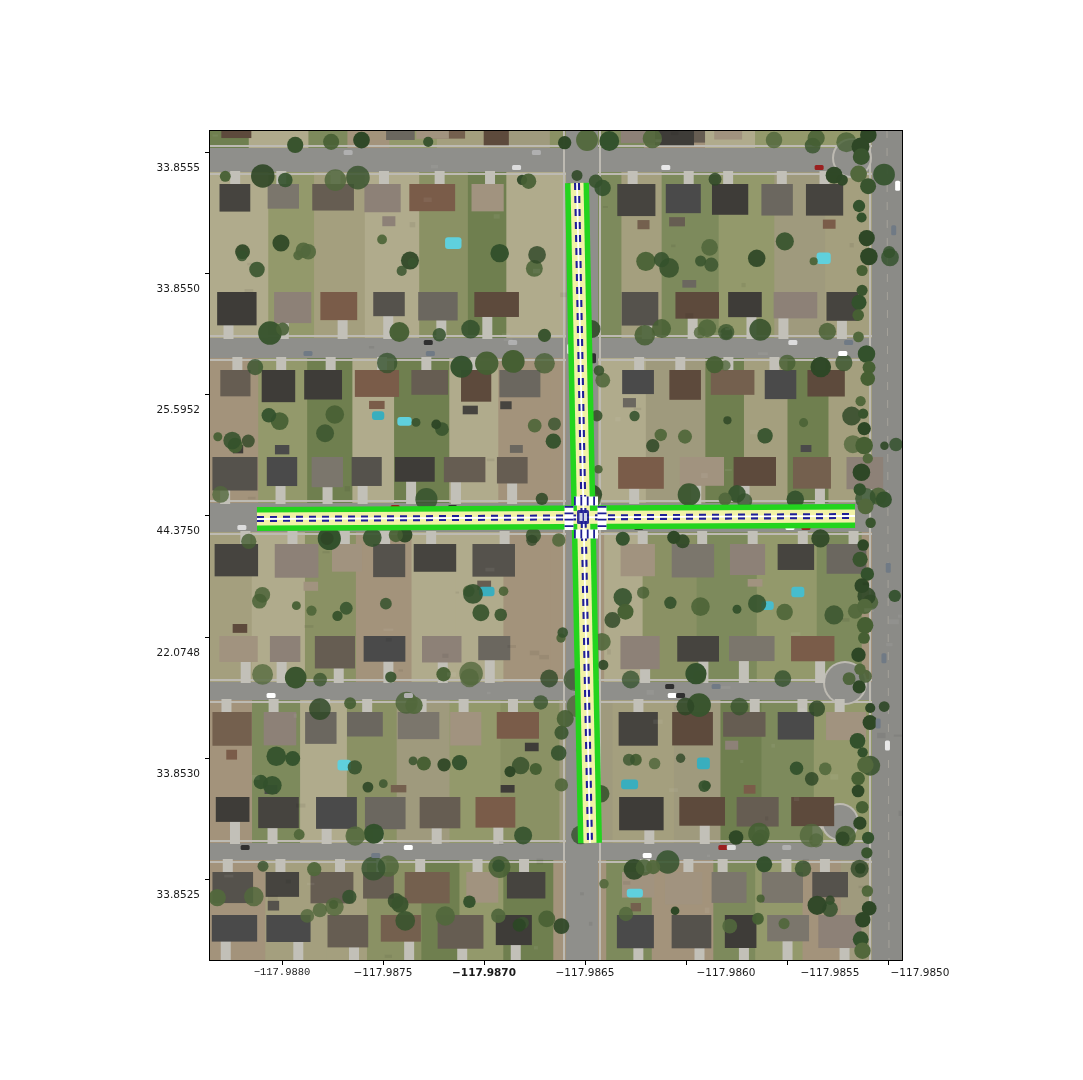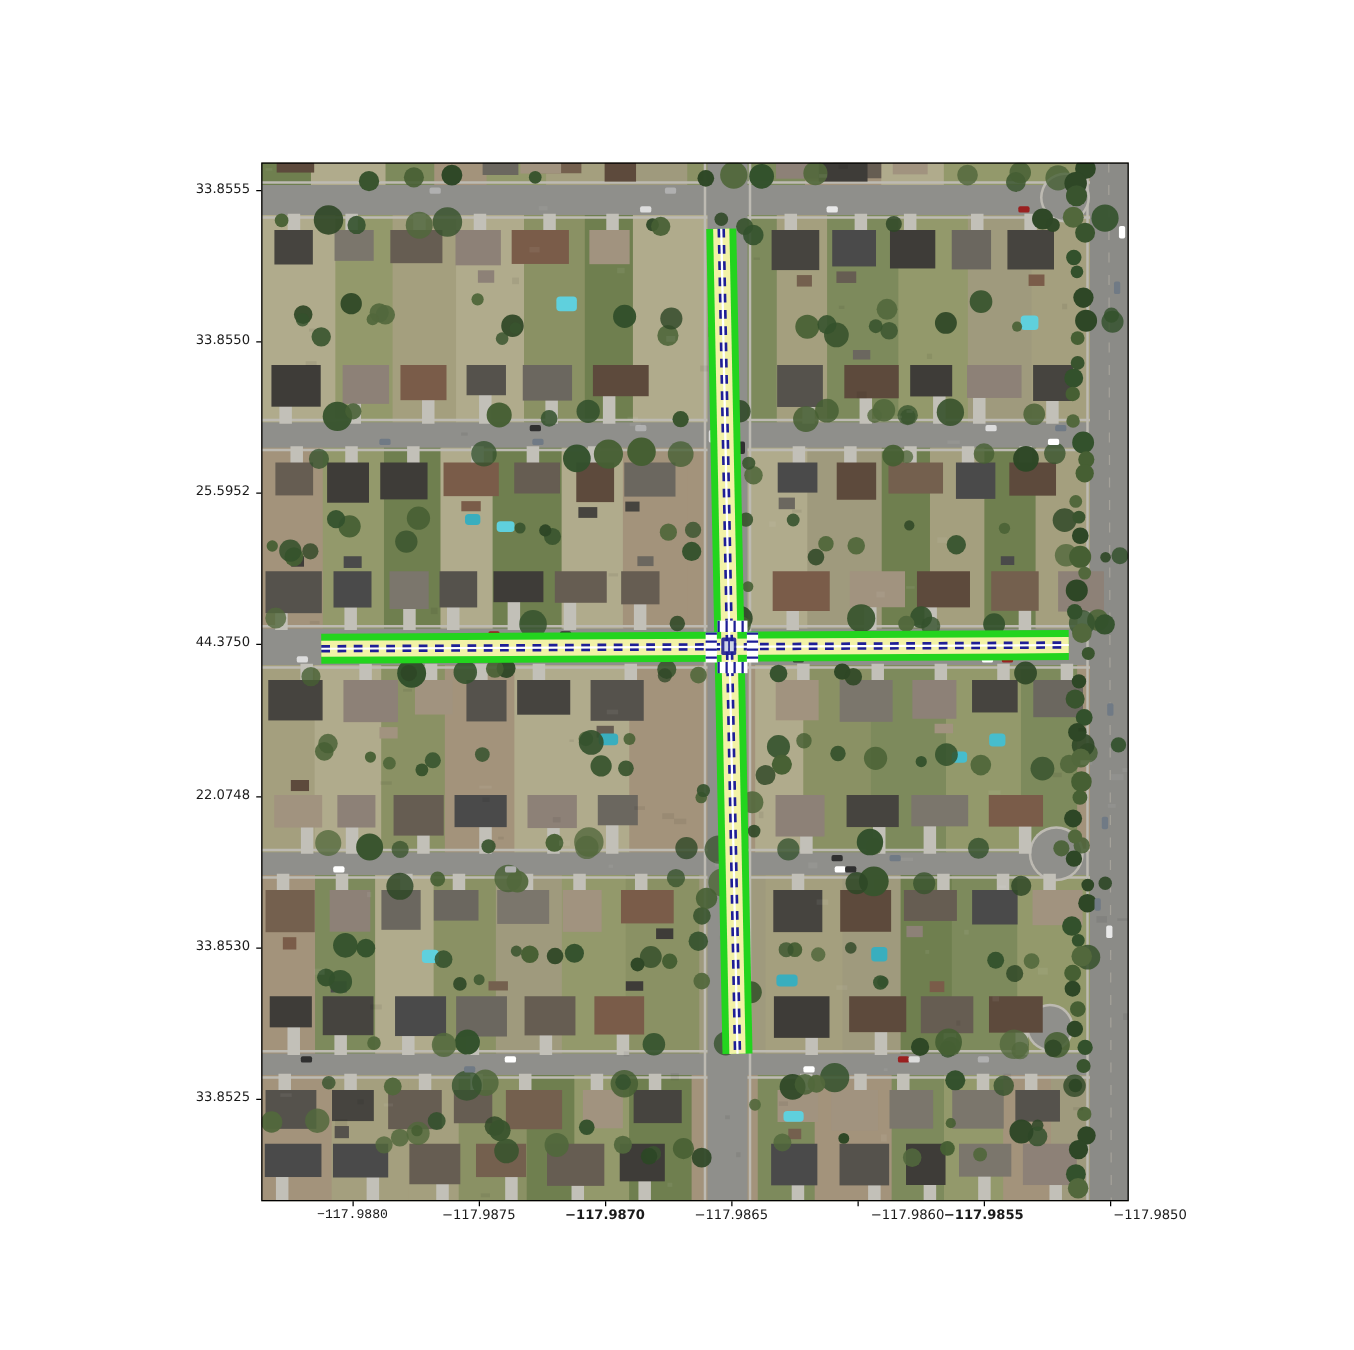--- a/index.html
+++ b/index.html
@@ -6,21 +6,21 @@
   body{width:1083px;height:1080px;position:relative;overflow:hidden;
        font-family:"DejaVu Sans","Liberation Sans",sans-serif;}
   .figure{position:absolute;left:0;top:0;width:1083px;height:1080px;background:#ffffff;}
   .plot{position:absolute;left:209px;top:130px;width:694px;height:831px;overflow:hidden;background:#93907f;}
   .plot svg{display:block;}
   .spine{position:absolute;left:209px;top:130px;width:694px;height:831px;
          border:1px solid #000;box-sizing:border-box;pointer-events:none;}
   .tick-x{position:absolute;width:1px;height:4px;background:#000;top:961px;}
   .tick-y{position:absolute;width:4px;height:1px;background:#000;left:205px;}
   .xlab{position:absolute;top:966px;transform:translateX(-50%);font-size:10.5px;color:#1a1a1a;white-space:nowrap;}
-  .ylab{position:absolute;width:80px;left:120px;text-align:right;font-size:10.5px;color:#1a1a1a;white-space:nowrap;}
+  .ylab{position:absolute;width:80px;left:120px;text-align:right;font-size:10.5px;color:#1a1a1a;white-space:nowrap;margin-top:16px;}
   .title{position:absolute;left:209px;top:979px;width:694px;text-align:center;
          font-size:13.5px;color:#1a1a1a;white-space:nowrap;}
 </style>
 </head>
 <body>
 
 <div class="figure">
   <div class="plot">
     <svg id="map-svg" width="694" height="831" viewBox="209 130 694 831">
         <clipPath id="clip">
@@ -911,21 +911,21 @@
       <div class="xlab" style="left: 282px; font-family: Liberation Mono, monospace;">−117.9880</div>
       <div class="tick-x" style="left: 383px;"></div>
       <div class="xlab" style="left: 383px;">−117.9875</div>
       <div class="tick-x" style="left: 484px;"></div>
       <div class="xlab" style="left: 484px; font-weight: bold;">−117.9870</div>
       <div class="tick-x" style="left: 585px;"></div>
       <div class="xlab" style="left: 585px;">−117.9865</div>
       <div class="tick-x" style="left: 686px;"></div>
       <div class="xlab" style="left: 686px; margin-left: 40px;">−117.9860</div>
       <div class="tick-x" style="left: 787px;"></div>
-      <div class="xlab" style="left: 787px; font-weight: bold;">−117.9855</div>
+      <div class="xlab" style="left: 830px;">−117.9855</div>
       <div class="tick-x" style="left: 888px;"></div>
       <div class="xlab" style="left: 888px; margin-left: 32px;">−117.9850</div>
     </div>
   <div id="yticks">
       <div class="tick-y" style="top: 152px;"></div>
       <div class="ylab" style="top: 145px;">33.8555</div>
       <div class="tick-y" style="top: 273px;"></div>
       <div class="ylab" style="top: 266px;">33.8550</div>
       <div class="tick-y" style="top: 394px;"></div>
       <div class="ylab" style="top: 387px;">25.5952</div>

